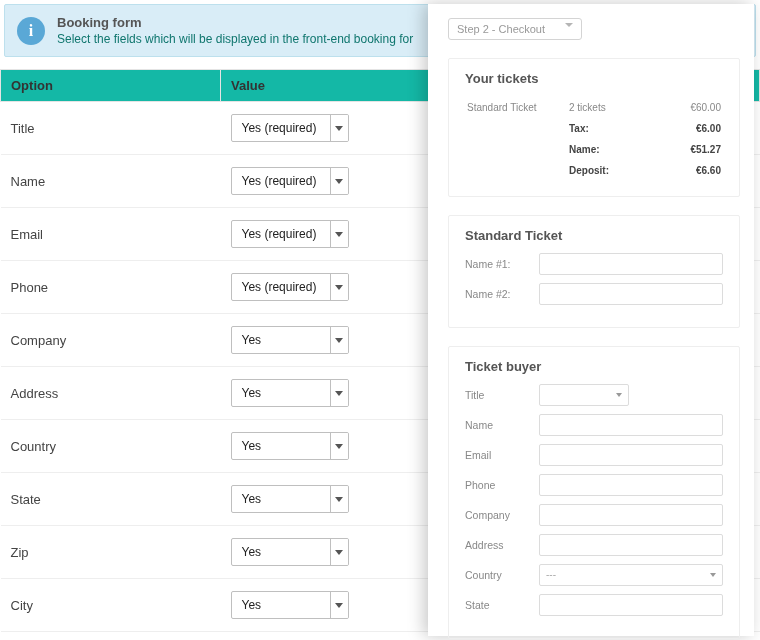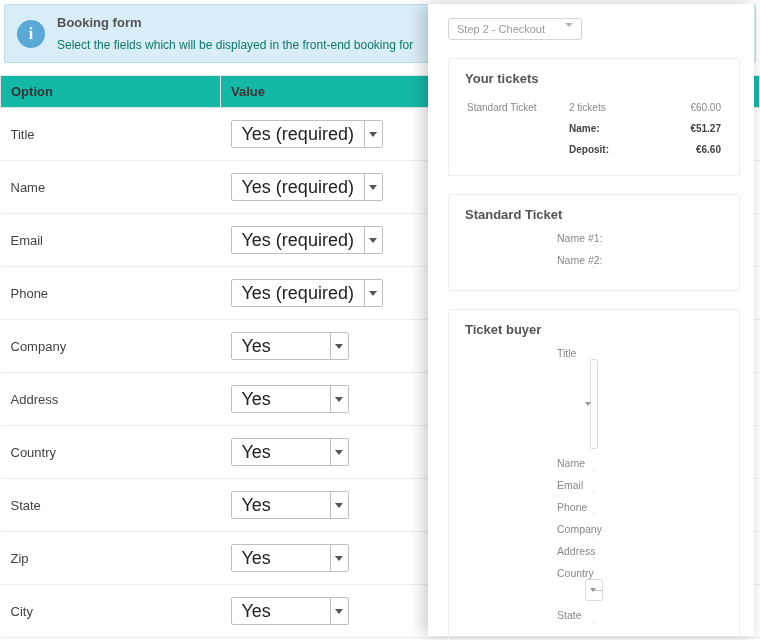--- a/index.html
+++ b/index.html
@@ -30,21 +30,21 @@
     transform: translateY(-50%);
     width: 28px; height: 28px;
     border-radius: 50%;
     background: #5aa8d6;
     color: #fff;
     display: flex; align-items: center; justify-content: center;
     font-weight: bold;
     font-family: Georgia, serif;
     font-size: 16px;
   }
-  .info-banner .title { font-weight: bold; color: #555; margin-bottom: 8px; }
+  .info-banner .title { font-weight: bold; color: #555; margin-bottom: 2px; }
   .info-banner .desc { font-size: 12px; color: #0f766e; }
   .info-banner .close {
     position: absolute; right: 8px; top: 4px;
     color: #7aa; font-size: 14px; cursor: pointer;
   }
 
   
   .opt-table { width: 100%; border-collapse: collapse; }
   .opt-table thead th {
     text-align: left;
@@ -70,21 +70,21 @@
     border: 1px solid #bfbfbf;
     background: #fff;
     border-radius: 2px;
     overflow: hidden;
     height: 28px;
   }
   .select-wrap .val {
     padding: 0 10px;
     line-height: 26px;
     min-width: 98px;
-    font-size: 18px;
+    font-size: 12px;
     color: #222;
   }
   .select-wrap .caret {
     width: 18px;
     border-left: 1px solid #bfbfbf;
     display: flex; align-items: center; justify-content: center;
     background: #fff;
     cursor: pointer;
   }
   .select-wrap .caret::after {
@@ -131,21 +131,21 @@
     padding: 12px 16px 14px 16px;
   }
   .card h4 { font-size: 13px; color: #555; font-weight: bold; margin-bottom: 10px; }
 
   .tickets-table { width: 100%; font-size: 10px; }
   .tickets-table td { padding: 4px 0; color: #888; }
   .tickets-table .right { text-align: right; }
   .tickets-table .bold td { color: #444; font-weight: bold; }
   .tickets-table .sep td { border-top: 1px solid #fff; padding-top: 8px; }
 
-  .form-row { display: flex; align-items: center; margin: 8px 0; flex-direction: column; }
+  .form-row { display: flex; align-items: center; margin: 8px 0; }
   .form-row .lbl { width: 74px; color: #888; font-size: 10.5px; }
   .form-row .inp {
     flex: 1;
     height: 22px;
     border: 1px solid #dcdcdc;
     background: #fff;
     border-radius: 2px;
   }
   .form-row .inp.sel { position: relative; }
   .form-row .inp.sel::after {
@@ -260,20 +260,25 @@
 
     
     <div class="card">
       <h4>Your tickets</h4>
       <table class="tickets-table">
         <tbody>
             <tr>
           <td style="width:40%">Standard Ticket</td>
           <td style="width:30%">2 tickets</td>
           <td class="right">€60.00</td>
+        </tr>
+        <tr class="bold">
+          <td></td>
+          <td>Tax:</td>
+          <td class="right">€6.00</td>
         </tr>
         <tr class="bold">
           <td></td>
           <td>Name:</td>
           <td class="right">€51.27</td>
         </tr>
         <tr class="bold">
           <td></td>
           <td>Deposit:</td>
           <td class="right">€6.60</td>

